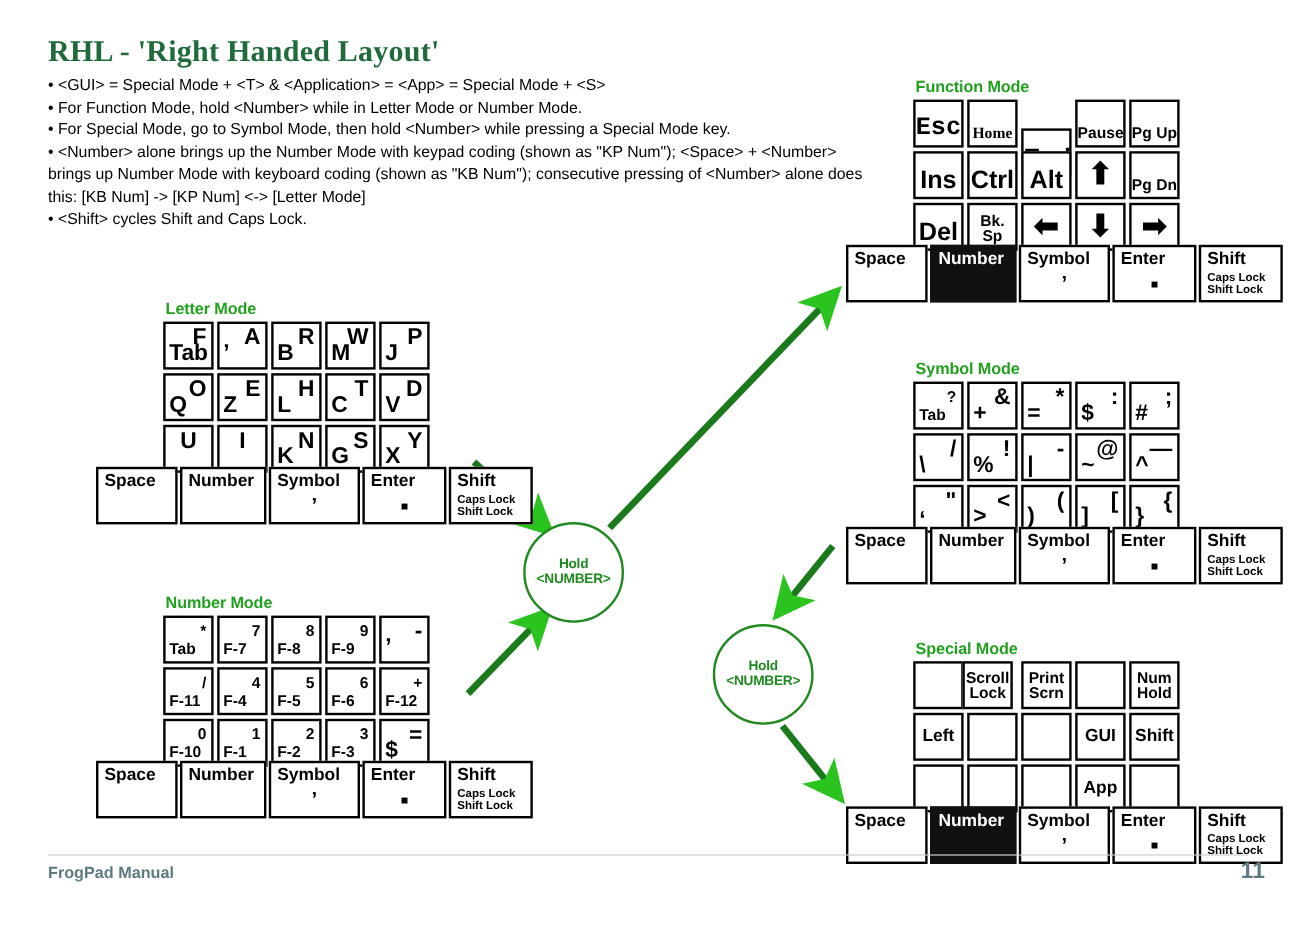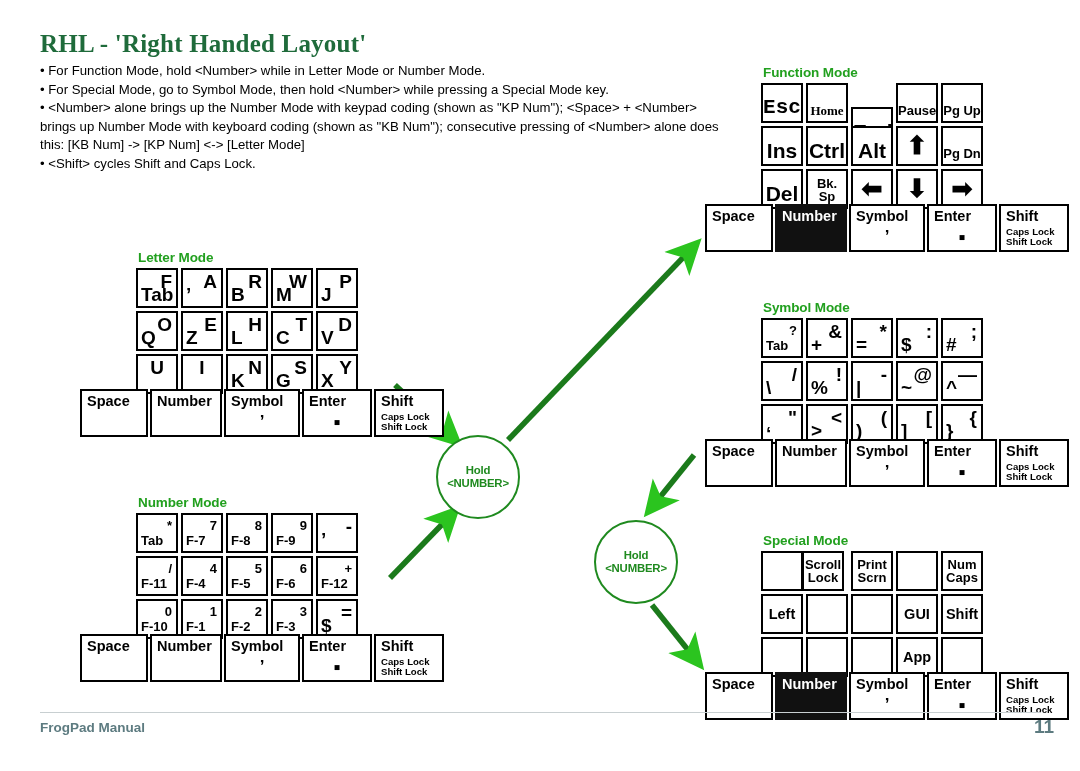--- a/index.html
+++ b/index.html
@@ -178,20 +178,21 @@
     justify-content: center;
     letter-spacing: -0.2px;
   }
 </style>
 </head>
 <body>
 
 <div id="page-title">RHL - 'Right Handed Layout'</div>
 
 <div id="bullet-list">
+  <div class="bl">• &lt;GUI&gt; = Special Mode + &lt;T&gt;  &amp;  &lt;Application&gt; = &lt;App&gt; = Special Mode + &lt;S&gt;</div>
   <div class="bl">• For Function Mode, hold &lt;Number&gt; while in Letter Mode or Number Mode.</div>
   <div class="bl">• For Special Mode, go to Symbol Mode, then hold &lt;Number&gt; while pressing a Special Mode key.</div>
   <div class="bl wrap">• &lt;Number&gt; alone brings up the Number Mode with keypad coding (shown as "KP Num"); &lt;Space&gt; + &lt;Number&gt; brings up Number Mode with keyboard coding (shown as "KB Num"); consecutive pressing of &lt;Number&gt; alone does this: [KB Num]  -&gt; [KP Num] &lt;-&gt; [Letter Mode]</div>
   <div class="bl">• &lt;Shift&gt; cycles Shift and Caps Lock.</div>
 </div>
 
 <svg id="flow-layer" width="1080" height="771" viewBox="0 0 1080 771">
   <defs>
     <marker id="ah" markerWidth="7" markerHeight="7" refX="5.2" refY="3.5" orient="auto" markerUnits="strokeWidth">
       <path d="M0,0.4 L6.4,3.5 L0,6.6 L1.6,3.5 Z" fill="#2bc41f"></path>
@@ -540,21 +541,21 @@
     </div>
     <div class="key" style="left: 146px; top: 18px; width: 42px; height: 40px;">
       <span class="ctr two">Print
 Scrn</span>
     </div>
     <div class="key" style="left: 191px; top: 18px; width: 42px; height: 40px;">
       <span class="ctr two"></span>
     </div>
     <div class="key" style="left: 236px; top: 18px; width: 42px; height: 40px;">
       <span class="ctr two">Num
-Caps</span>
+Hold</span>
     </div>
     <div class="key" style="left: 56px; top: 61px; width: 42px; height: 40px;">
       <span class="ctr middle">Left</span>
     </div>
     <div class="key" style="left: 101px; top: 61px; width: 42px; height: 40px;">
       <span class="ctr middle"></span>
     </div>
     <div class="key" style="left: 146px; top: 61px; width: 42px; height: 40px;">
       <span class="ctr middle"></span>
     </div>

